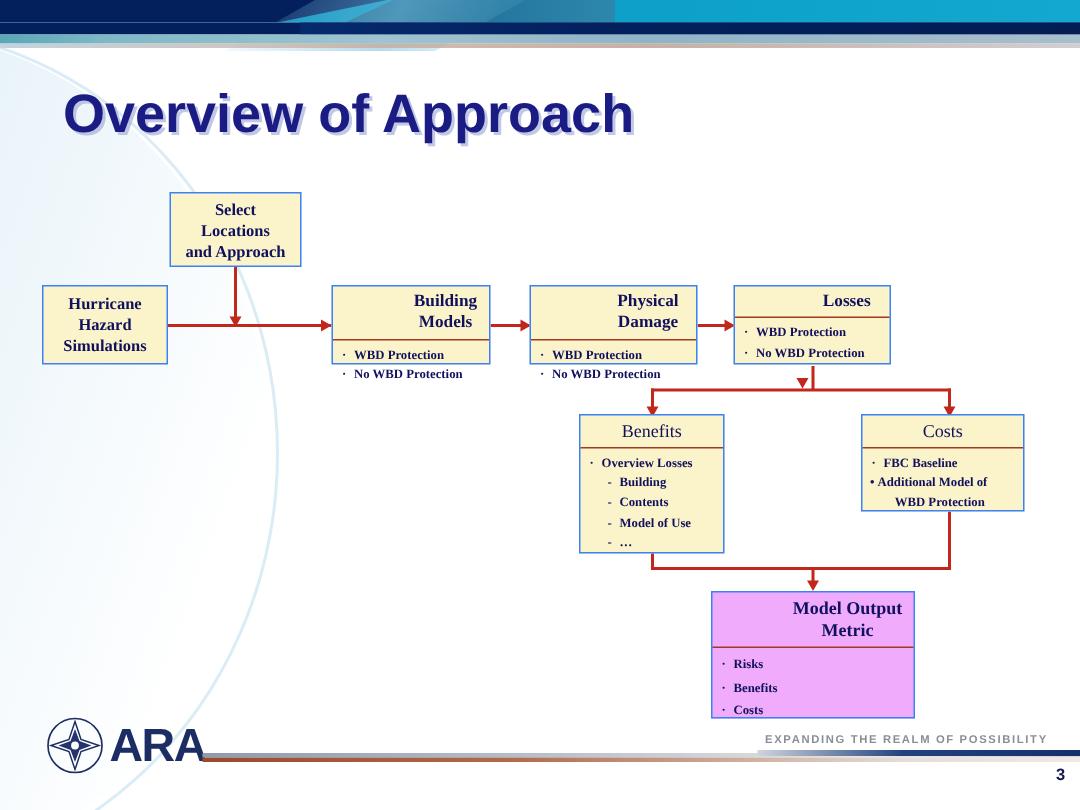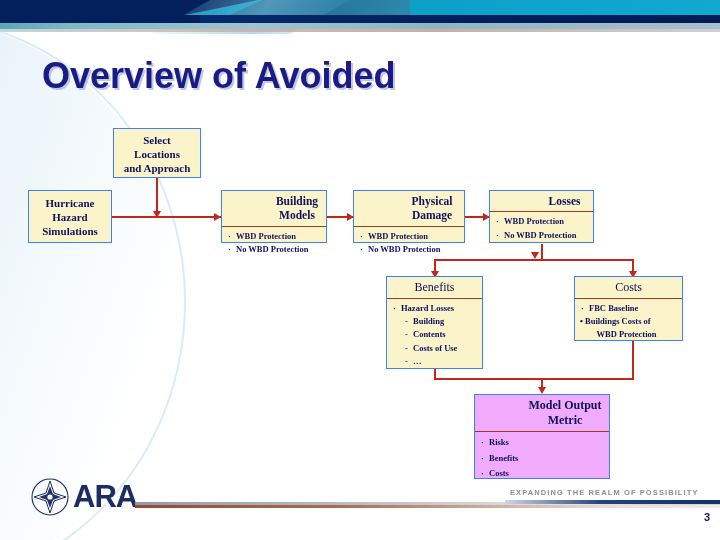--- a/index.html
+++ b/index.html
@@ -226,21 +226,21 @@
     <div class="banner-diag"></div>
     <div class="banner-darkband"></div>
     <div class="banner-darkband-grad"></div>
     <div class="banner-lightband"></div>
     <div class="banner-thin"></div>
   </div>
 
   <div class="swoosh"></div>
   <div class="swoosh-edge"></div>
 
-  <div class="title">Overview of Avoided</div>
+  <div class="title">Overview of Approach</div>
 
   <div class="ln" style="left:156px; top:178px; width:2px; height:36px;"></div>
   <div class="arrow-down" style="left:153px; top:211px;"></div>
 
   <div class="ln" style="left:112px; top:216px; width:109px; height:2px;"></div>
   <div class="arrow-right" style="left:214px; top:213px;"></div>
 
   <div class="ln" style="left:327px; top:216px; width:26px; height:2px;"></div>
   <div class="arrow-right" style="left:347px; top:213px;"></div>
 
@@ -301,34 +301,34 @@
     <div class="box-body">
       <div class="bi"><span class="dot">·</span><span>WBD Protection</span></div>
       <div class="bi"><span class="dot">·</span><span>No WBD Protection</span></div>
     </div>
   </div>
 
   <div class="box" id="box-benefits" style="left:386px; top:276px; width:97px; height:93px;">
     <div class="box-head" style="font-size:12px;">Benefits</div>
     <div class="box-sep"></div>
     <div class="box-body">
-      <div class="bi"><span class="dot">·</span><span>Hazard Losses</span></div>
+      <div class="bi"><span class="dot">·</span><span>Overview Losses</span></div>
       <div class="bi sub"><span class="dot">-</span><span>Building</span></div>
       <div class="bi sub"><span class="dot">-</span><span>Contents</span></div>
-      <div class="bi sub"><span class="dot">-</span><span>Costs of Use</span></div>
+      <div class="bi sub"><span class="dot">-</span><span>Model of Use</span></div>
       <div class="bi sub"><span class="dot">-</span><span>…</span></div>
     </div>
   </div>
 
   <div class="box" id="box-costs" style="left:574px; top:276px; width:109px; height:65px;">
     <div class="box-head" style="font-size:12px;">Costs</div>
     <div class="box-sep"></div>
     <div class="box-body">
       <div class="bi"><span class="dot">·</span><span>FBC Baseline</span></div>
-      <div class="bi" style="margin-left:-1px;"><span class="dot" style="width:5px;">•</span><span>Buildings Costs of</span></div>
+      <div class="bi" style="margin-left:-1px;"><span class="dot" style="width:5px;">•</span><span>Additional Model of</span></div>
       <div class="bi" style="text-align:center; padding-right:6px;"><span>WBD Protection</span></div>
     </div>
   </div>
 
   <div class="box cyan" id="box-output" style="left:474px; top:394px; width:136px; height:85px;">
     <div class="box-head bold" style="font-size:12px;">Model Output Metric</div>
     <div class="box-sep"></div>
     <div class="box-body" style="line-height:1.85;">
       <div class="bi"><span class="dot">·</span><span>Risks</span></div>
       <div class="bi"><span class="dot">·</span><span>Benefits</span></div>

